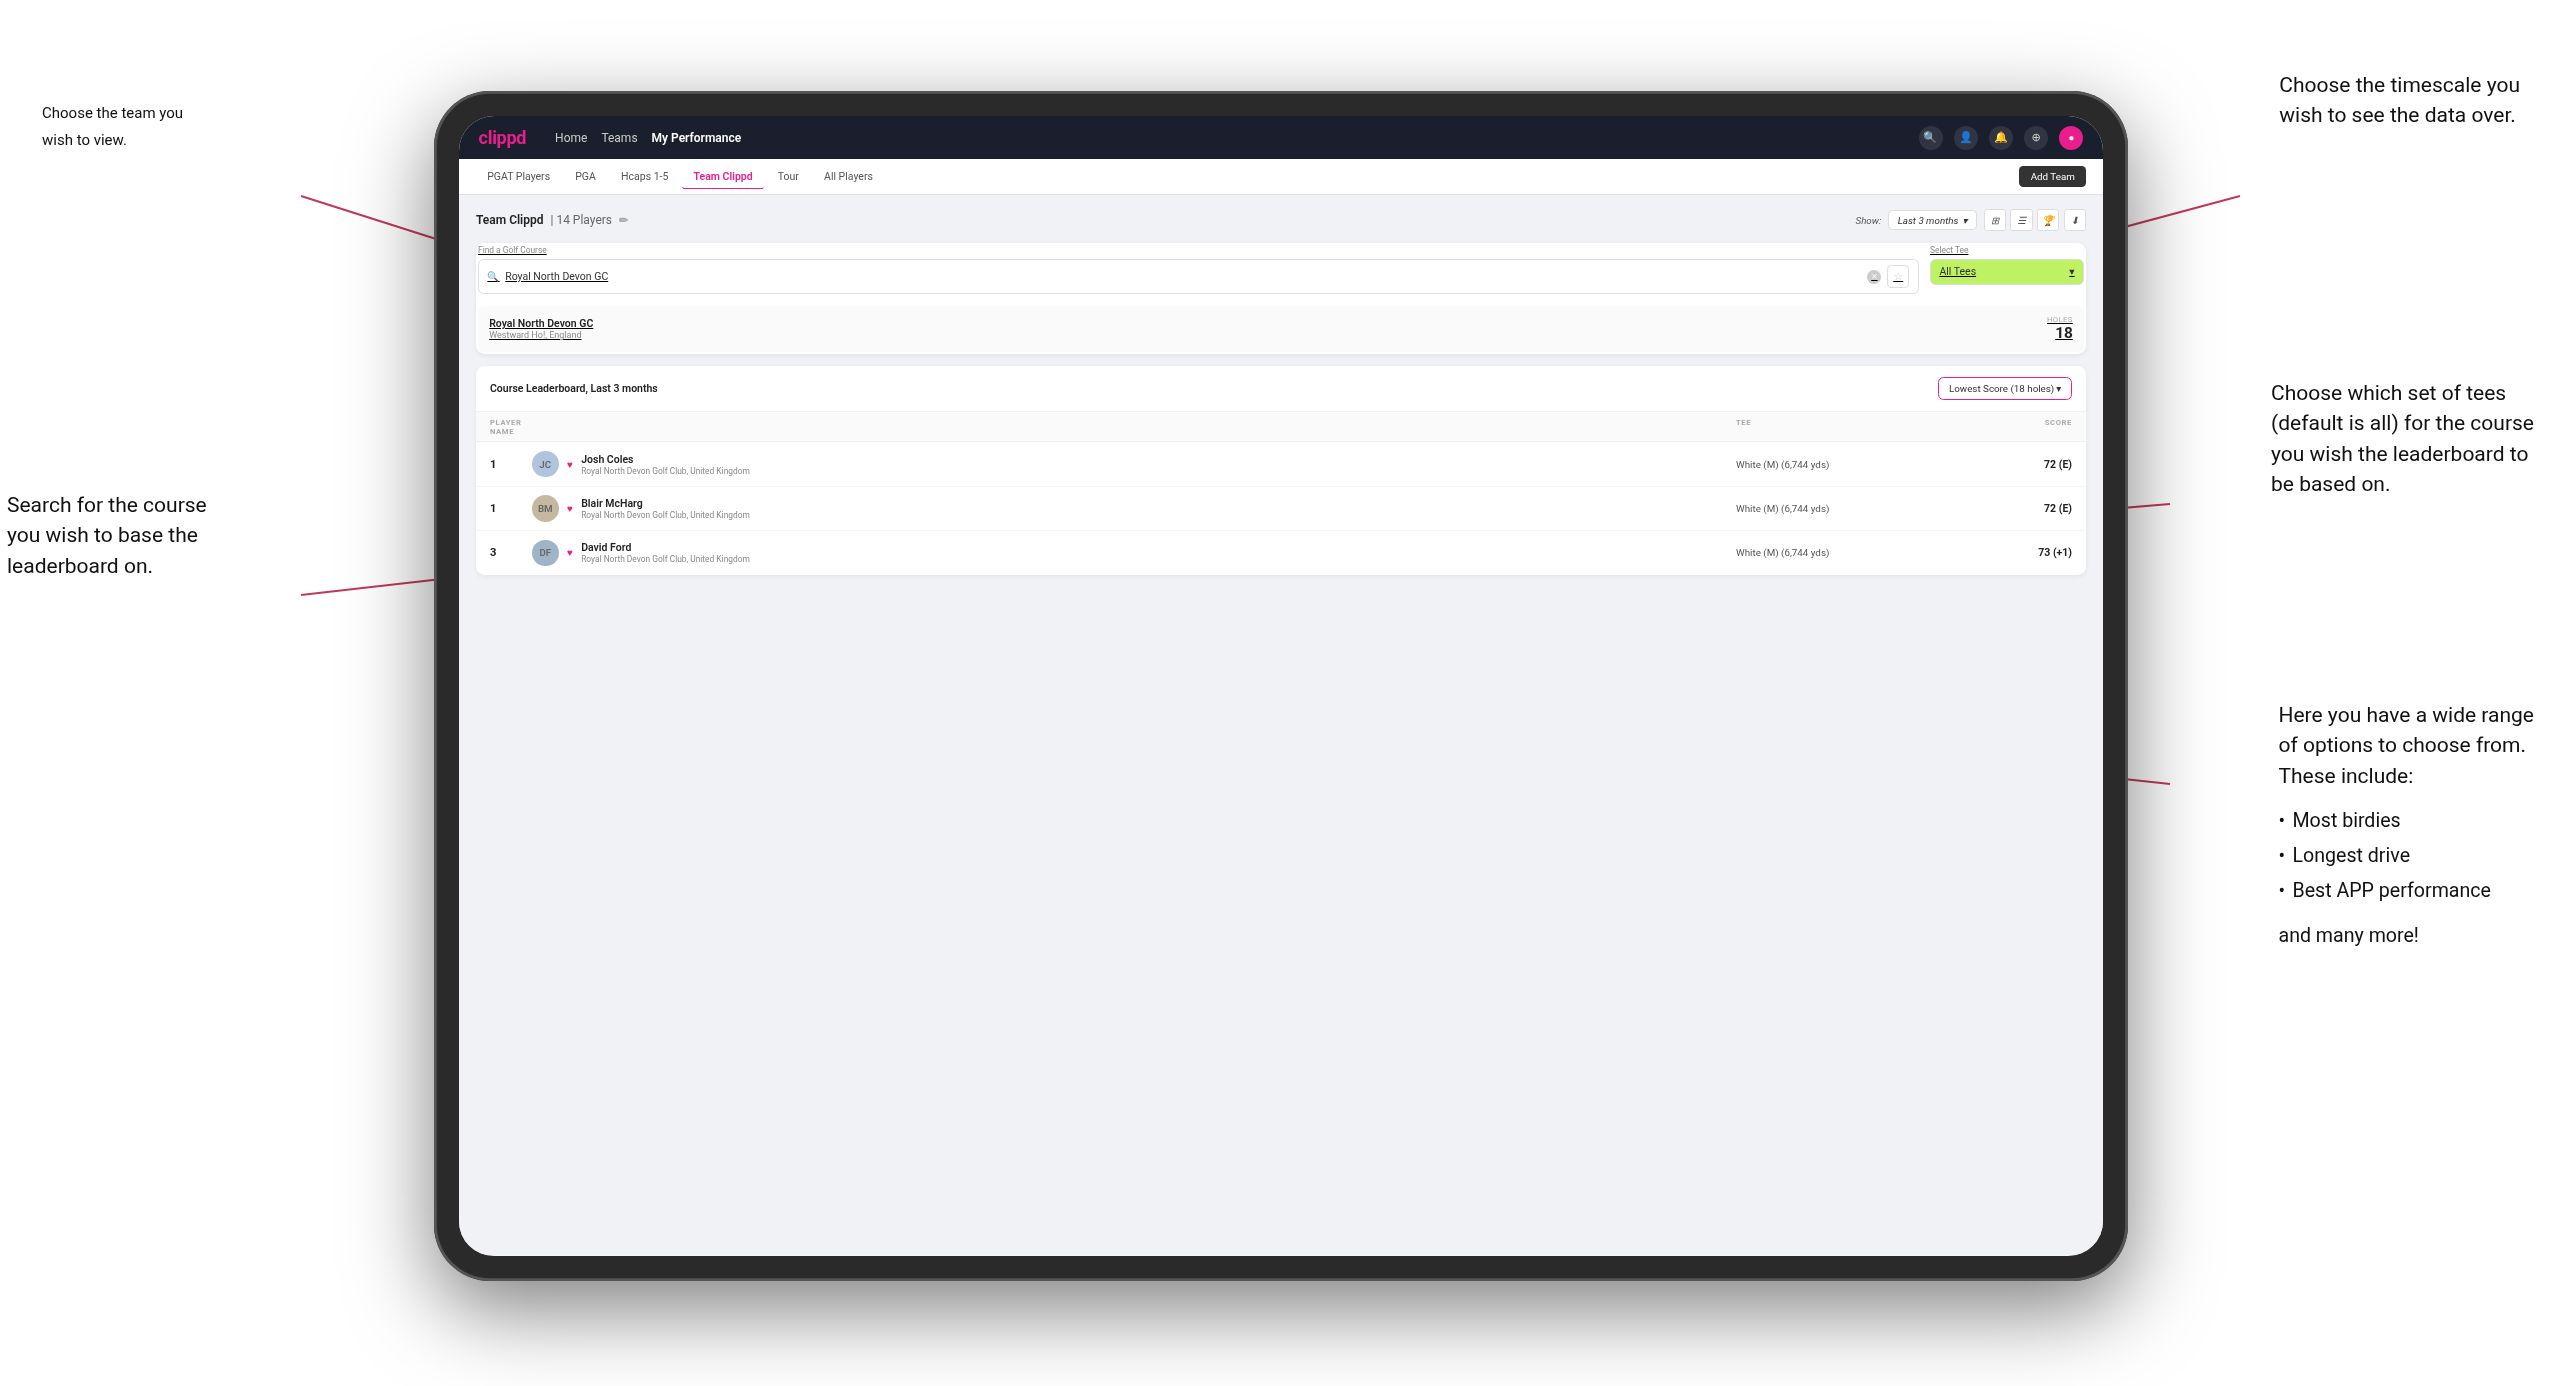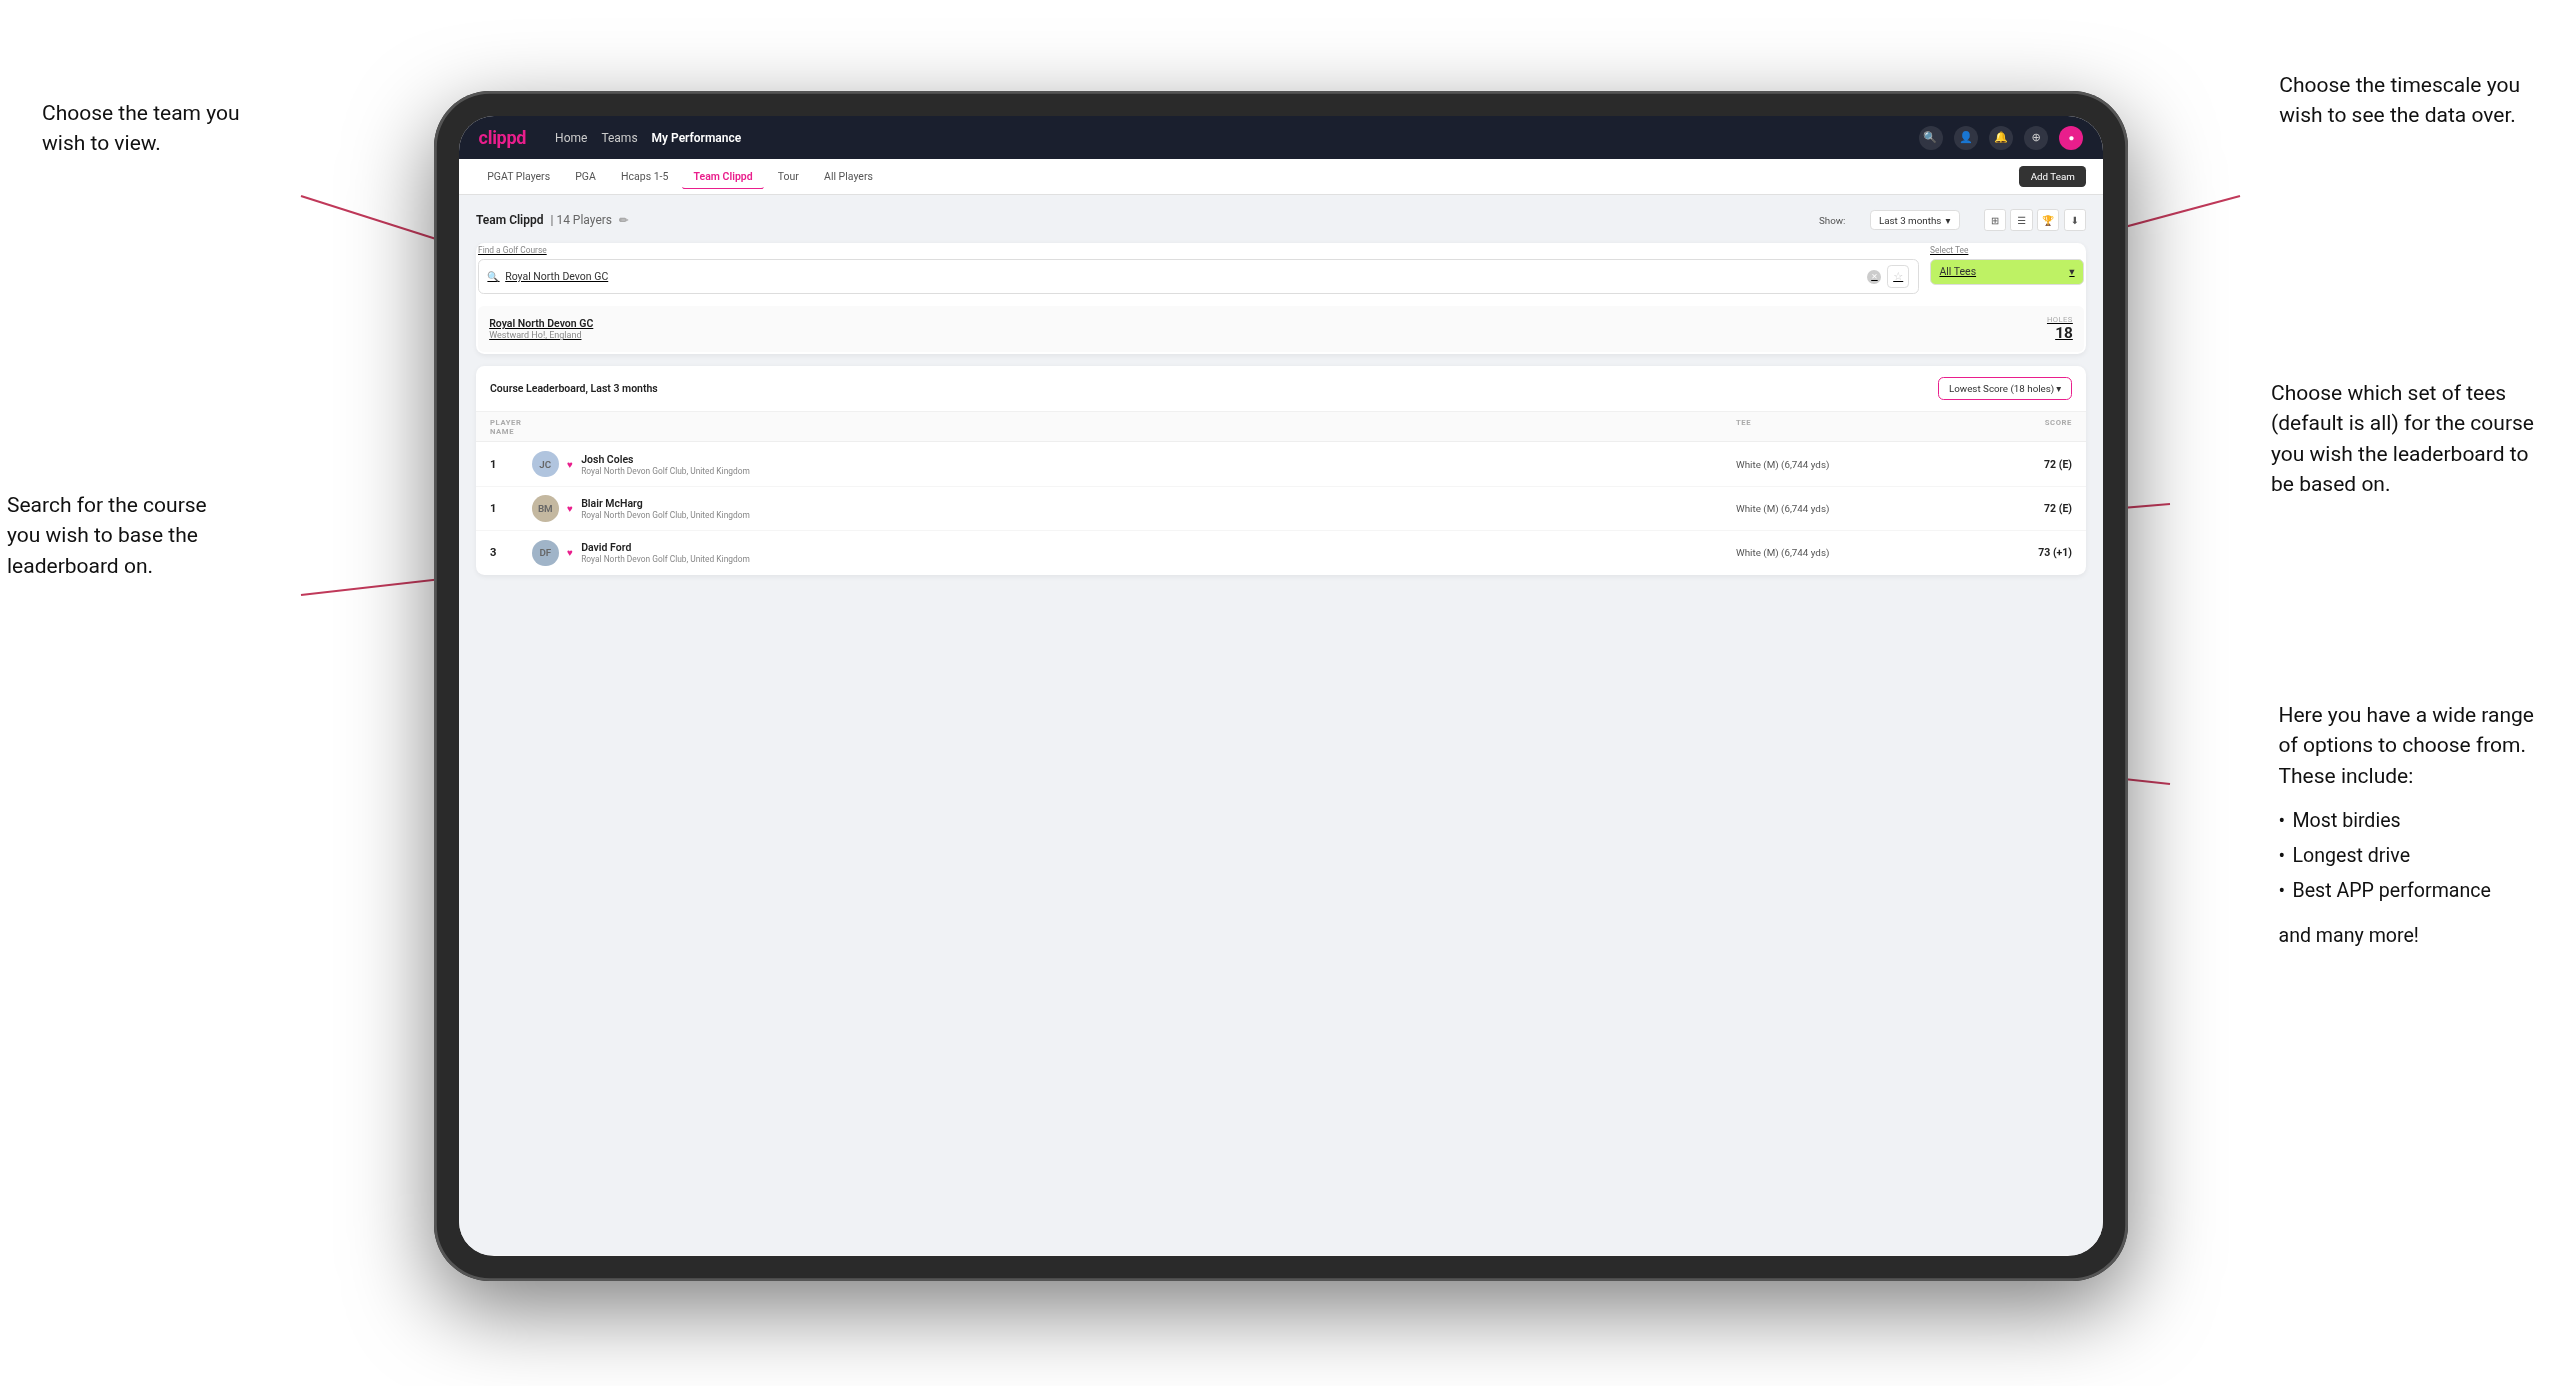--- a/index.html
+++ b/index.html
@@ -185,23 +185,24 @@
 
     .edit-icon {
       color: #aaa;
       font-size: 11.2px;
       cursor: pointer;
     }
 
     .show-controls {
       display: flex;
       align-items: center;
-      gap: 24px;
+      gap: 7px;
       font-size: 9.8px;
       color: #555;
+      font-style: italic;
     }
 
     .show-dropdown {
       background: white;
       border: 0.7px solid #ddd;
       border-radius: 4.2px;
       padding: 3.5px 8.4px;
       font-size: 9.8px;
       color: #333;
       cursor: pointer;
@@ -516,21 +517,21 @@
     .and-more {
       font-size: 19.6px;
       color: #111;
       margin-top: 14px;
     }
   </style>
 </head>
 <body>
 
 <div class="annotation" style="left: 42px; top: 98px;">
-  <span style="white-space: pre-line; font-size: 21px; line-height: 1.45;">Choose the team you
+  <span style="white-space: pre-line; font-size: 15px; line-height: 1.45;">Choose the team you
 wish to view.</span>
 </div>
 
 <div class="annotation" style="left: 7px; top: 490px; max-width: 280px;">
   <span style="white-space: pre-line; font-size: 21px; line-height: 1.45;">Search for the course
 you wish to base the
 leaderboard on.</span>
 </div>
 
 <div class="annotation" style="right: 56px; top: 70px; max-width: 322px; text-align: left;">

